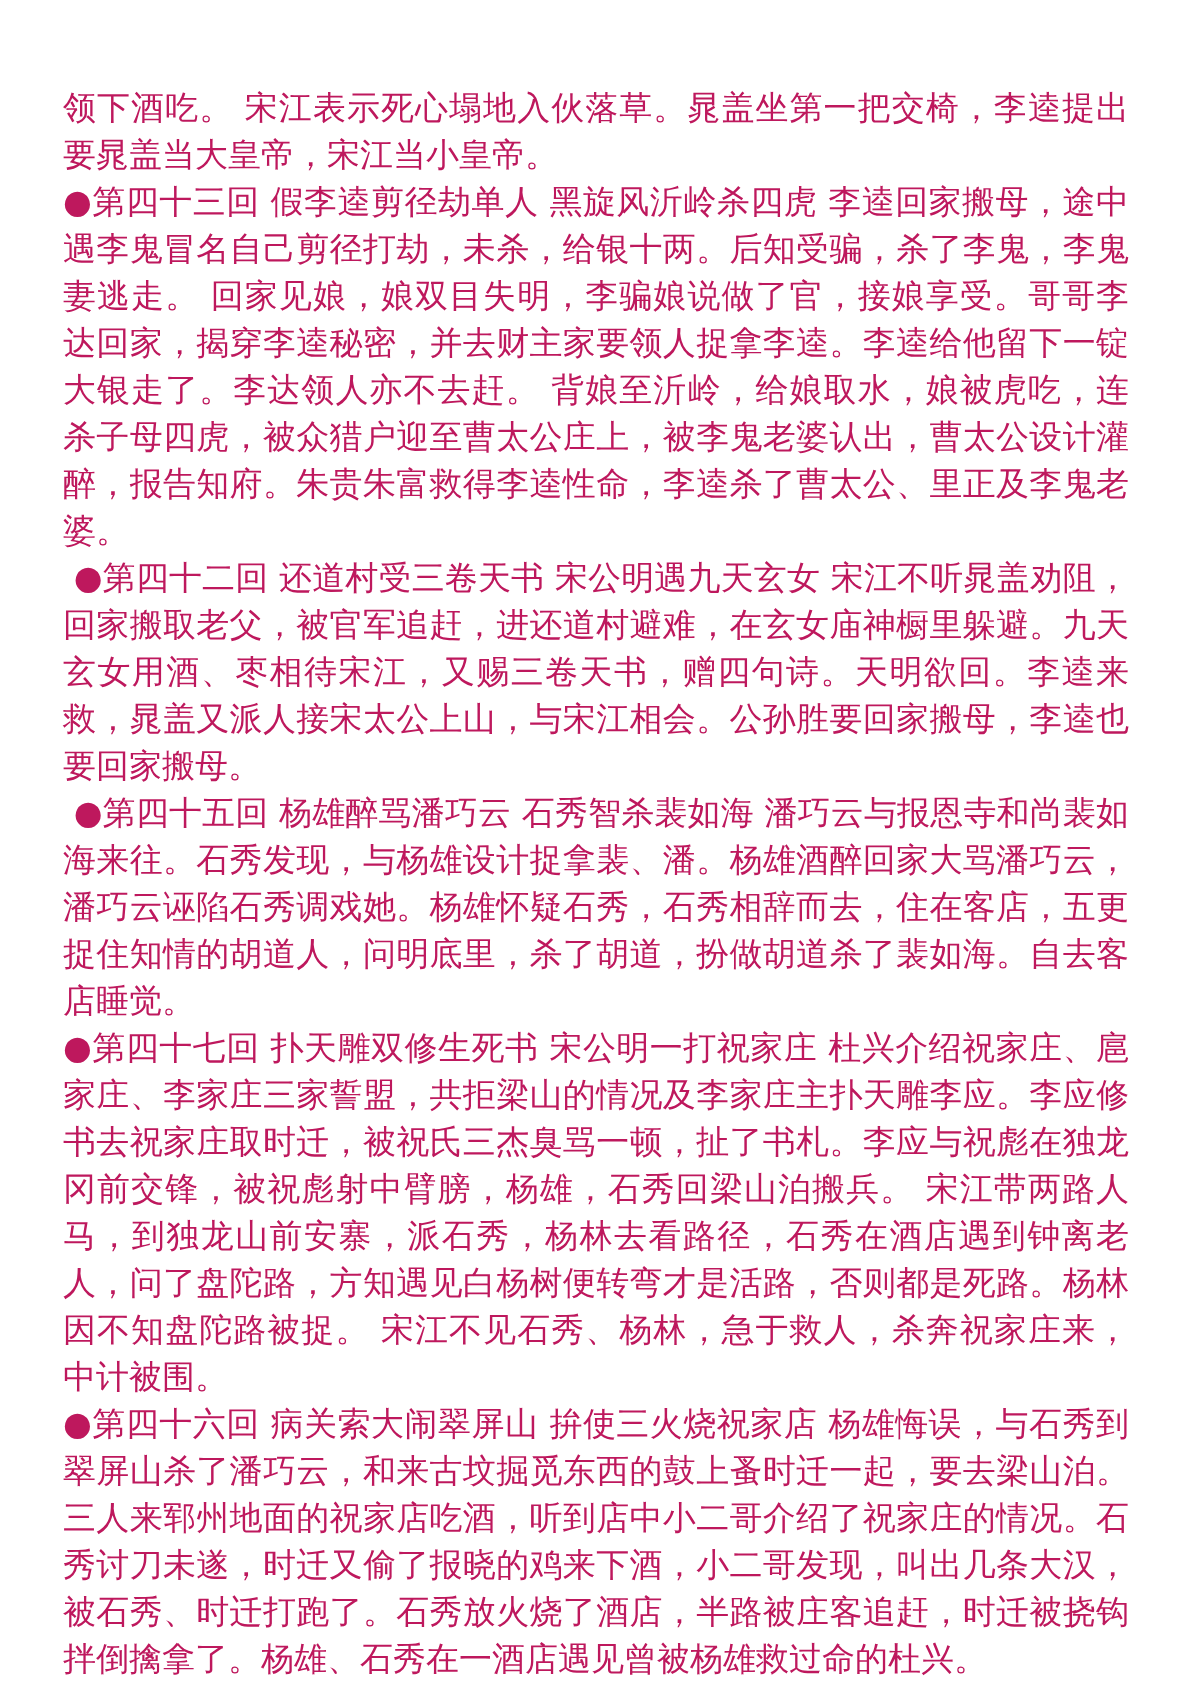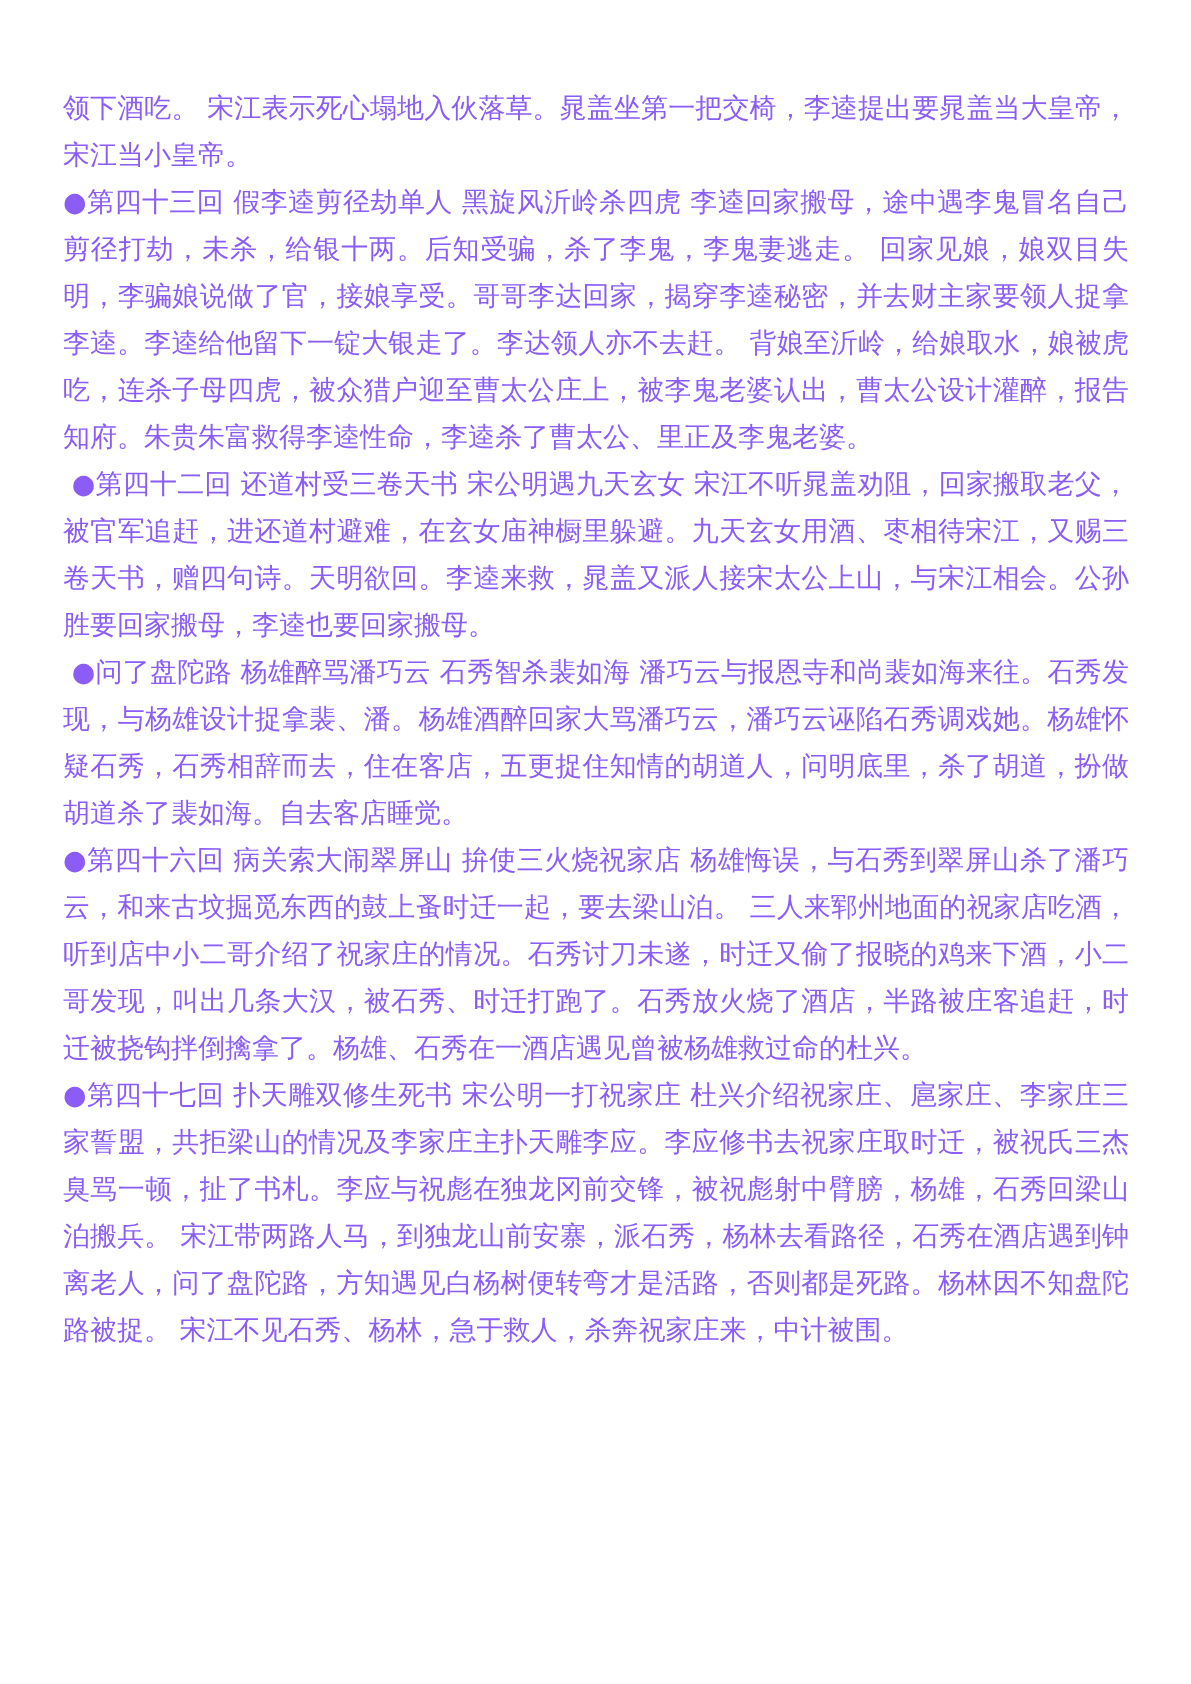--- a/index.html
+++ b/index.html
@@ -14,38 +14,38 @@
   }
   .page {
     box-sizing: border-box;
     width: 1191px;
     height: 1684px;
     padding: 84px 62px 0 63px;
     background: #ffffff;
   }
   .doc-text {
     font-family: "DejaVu Sans", "Liberation Sans", sans-serif;
-    font-size: 27px;
+    font-size: 33px;
     line-height: 47px;
-    color: #8b5cf6;
+    color: #be185d;
     text-align: justify;
   }
   .doc-text p {
     margin: 0;
     padding: 0;
     white-space: pre-wrap;
     word-break: break-all;
     overflow-wrap: anywhere;
   }
 </style>
 </head>
 <body>
 
 <div class="page">
   <div class="doc-text">
     <p>领下酒吃。 宋江表示死心塌地入伙落草。晁盖坐第一把交椅，李逵提出要晁盖当大皇帝，宋江当小皇帝。</p>
     <p>●第四十三回 假李逵剪径劫单人 黑旋风沂岭杀四虎 李逵回家搬母，途中遇李鬼冒名自己剪径打劫，未杀，给银十两。后知受骗，杀了李鬼，李鬼妻逃走。 回家见娘，娘双目失明，李骗娘说做了官，接娘享受。哥哥李达回家，揭穿李逵秘密，并去财主家要领人捉拿李逵。李逵给他留下一锭大银走了。李达领人亦不去赶。 背娘至沂岭，给娘取水，娘被虎吃，连杀子母四虎，被众猎户迎至曹太公庄上，被李鬼老婆认出，曹太公设计灌醉，报告知府。朱贵朱富救得李逵性命，李逵杀了曹太公、里正及李鬼老婆。</p>
     <p> ●第四十二回 还道村受三卷天书 宋公明遇九天玄女 宋江不听晁盖劝阻，回家搬取老父，被官军追赶，进还道村避难，在玄女庙神橱里躲避。九天玄女用酒、枣相待宋江，又赐三卷天书，赠四句诗。天明欲回。李逵来救，晁盖又派人接宋太公上山，与宋江相会。公孙胜要回家搬母，李逵也要回家搬母。</p>
-    <p> ●问了盘陀路 杨雄醉骂潘巧云 石秀智杀裴如海 潘巧云与报恩寺和尚裴如海来往。石秀发现，与杨雄设计捉拿裴、潘。杨雄酒醉回家大骂潘巧云，潘巧云诬陷石秀调戏她。杨雄怀疑石秀，石秀相辞而去，住在客店，五更捉住知情的胡道人，问明底里，杀了胡道，扮做胡道杀了裴如海。自去客店睡觉。</p>
+    <p> ●第四十五回 杨雄醉骂潘巧云 石秀智杀裴如海 潘巧云与报恩寺和尚裴如海来往。石秀发现，与杨雄设计捉拿裴、潘。杨雄酒醉回家大骂潘巧云，潘巧云诬陷石秀调戏她。杨雄怀疑石秀，石秀相辞而去，住在客店，五更捉住知情的胡道人，问明底里，杀了胡道，扮做胡道杀了裴如海。自去客店睡觉。</p>
+    <p>●第四十七回 扑天雕双修生死书 宋公明一打祝家庄 杜兴介绍祝家庄、扈家庄、李家庄三家誓盟，共拒梁山的情况及李家庄主扑天雕李应。李应修书去祝家庄取时迁，被祝氏三杰臭骂一顿，扯了书札。李应与祝彪在独龙冈前交锋，被祝彪射中臂膀，杨雄，石秀回梁山泊搬兵。 宋江带两路人马，到独龙山前安寨，派石秀，杨林去看路径，石秀在酒店遇到钟离老人，问了盘陀路，方知遇见白杨树便转弯才是活路，否则都是死路。杨林因不知盘陀路被捉。 宋江不见石秀、杨林，急于救人，杀奔祝家庄来，中计被围。</p>
     <p>●第四十六回 病关索大闹翠屏山 拚使三火烧祝家店 杨雄悔误，与石秀到翠屏山杀了潘巧云，和来古坟掘觅东西的鼓上蚤时迁一起，要去梁山泊。 三人来郓州地面的祝家店吃酒，听到店中小二哥介绍了祝家庄的情况。石秀讨刀未遂，时迁又偷了报晓的鸡来下酒，小二哥发现，叫出几条大汉，被石秀、时迁打跑了。石秀放火烧了酒店，半路被庄客追赶，时迁被挠钩拌倒擒拿了。杨雄、石秀在一酒店遇见曾被杨雄救过命的杜兴。</p>
-    <p>●第四十七回 扑天雕双修生死书 宋公明一打祝家庄 杜兴介绍祝家庄、扈家庄、李家庄三家誓盟，共拒梁山的情况及李家庄主扑天雕李应。李应修书去祝家庄取时迁，被祝氏三杰臭骂一顿，扯了书札。李应与祝彪在独龙冈前交锋，被祝彪射中臂膀，杨雄，石秀回梁山泊搬兵。 宋江带两路人马，到独龙山前安寨，派石秀，杨林去看路径，石秀在酒店遇到钟离老人，问了盘陀路，方知遇见白杨树便转弯才是活路，否则都是死路。杨林因不知盘陀路被捉。 宋江不见石秀、杨林，急于救人，杀奔祝家庄来，中计被围。</p>
   </div>
 </div>
 
 </body></html>

